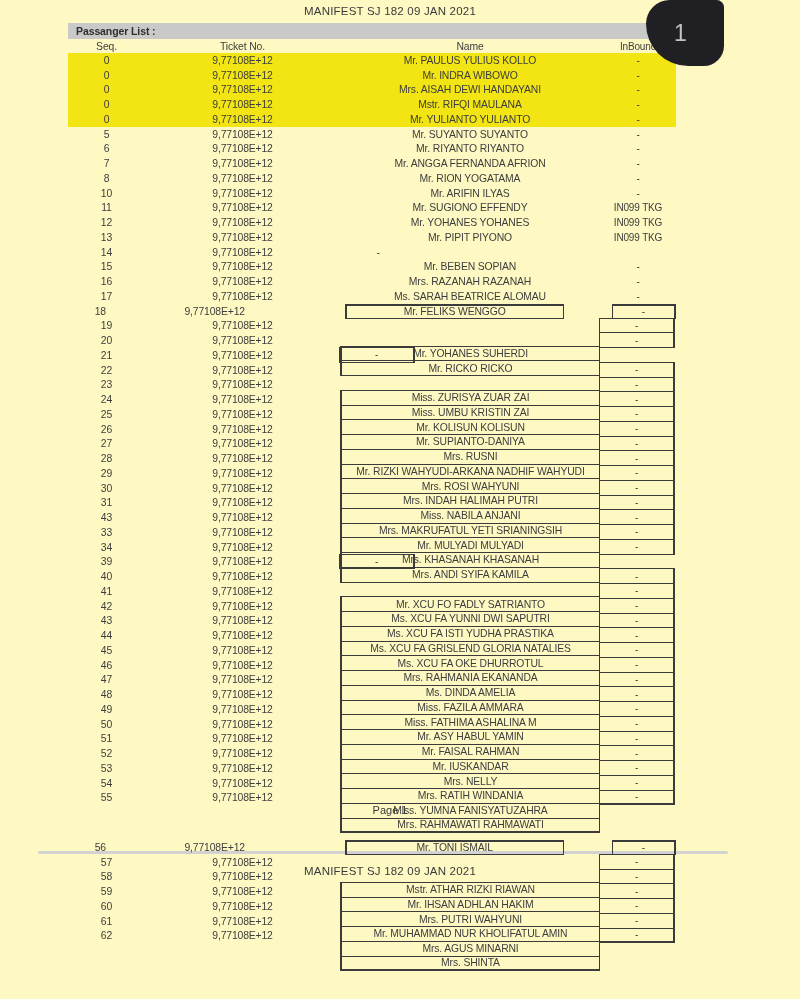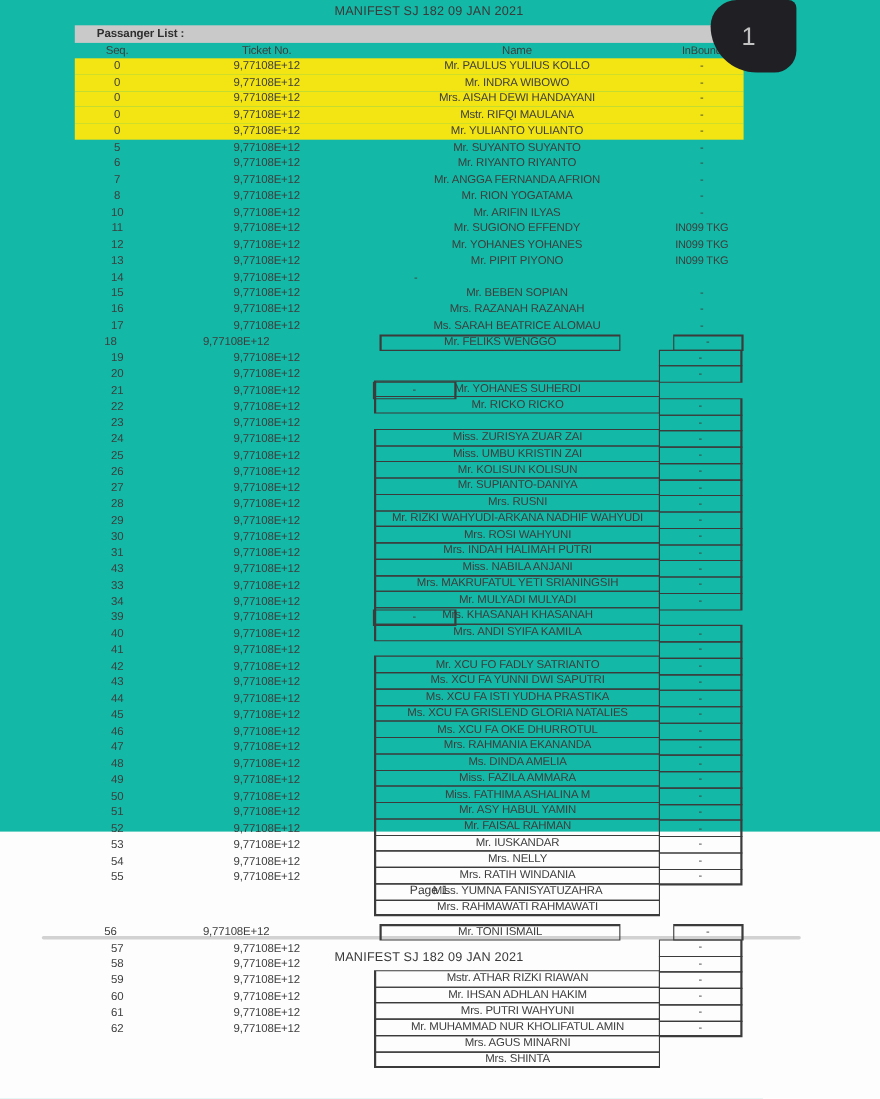--- a/index.html
+++ b/index.html
@@ -1,35 +1,35 @@
 <!DOCTYPE html>
 <html style="--hl: #F2E513; --bar: #C9C9C9; --badge: #202024;"><head>
 <meta charset="utf-8">
 <style>
   html,body{margin:0;padding:0;}
   body{
     width:800px;height:999px;background:#fdfdfd;
     font-family:"Liberation Sans","DejaVu Sans",sans-serif;
     color:#3c3c3c;overflow:hidden;
   }
-  .sheet{position:relative;width:800px;height:756px;background:#14b8a6;}
+  .sheet{position:relative;width:800px;height:999px;background:#fef9c3;}
 
   .doc-title{
     position:absolute;left:0;width:780px;text-align:center;
     font-size:11.5px;letter-spacing:.2px;color:#3a3a3a;white-space:nowrap;
   }
   #title1{top:5px;}
   #title2{top:865px;}
 
   .list-bar{
     position:absolute;left:68px;top:23px;width:601px;height:16px;
     background:var(--bar,#c9c9c9);display:flex;align-items:center;
   }
   .list-bar span{
-    font-size:10.5px;font-weight:bold;color:#2e2e2e;padding-left:20px;letter-spacing:-.1px;
+    font-size:10.5px;font-weight:bold;color:#2e2e2e;padding-left:8px;letter-spacing:-.1px;
   }
 
   .hdr-row{
     position:absolute;left:68px;top:39px;width:608px;height:14px;
     display:flex;font-size:10.5px;color:#3a3a3a;
   }
   .hdr-row .cell{display:flex;align-items:center;justify-content:center;}
 
   .rows{position:absolute;left:68px;width:608px;}
   #rows1{top:53px;}

